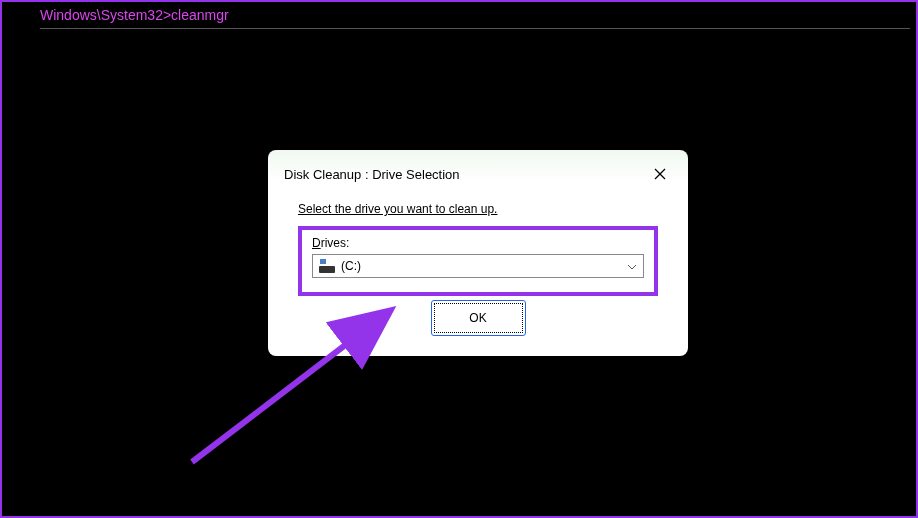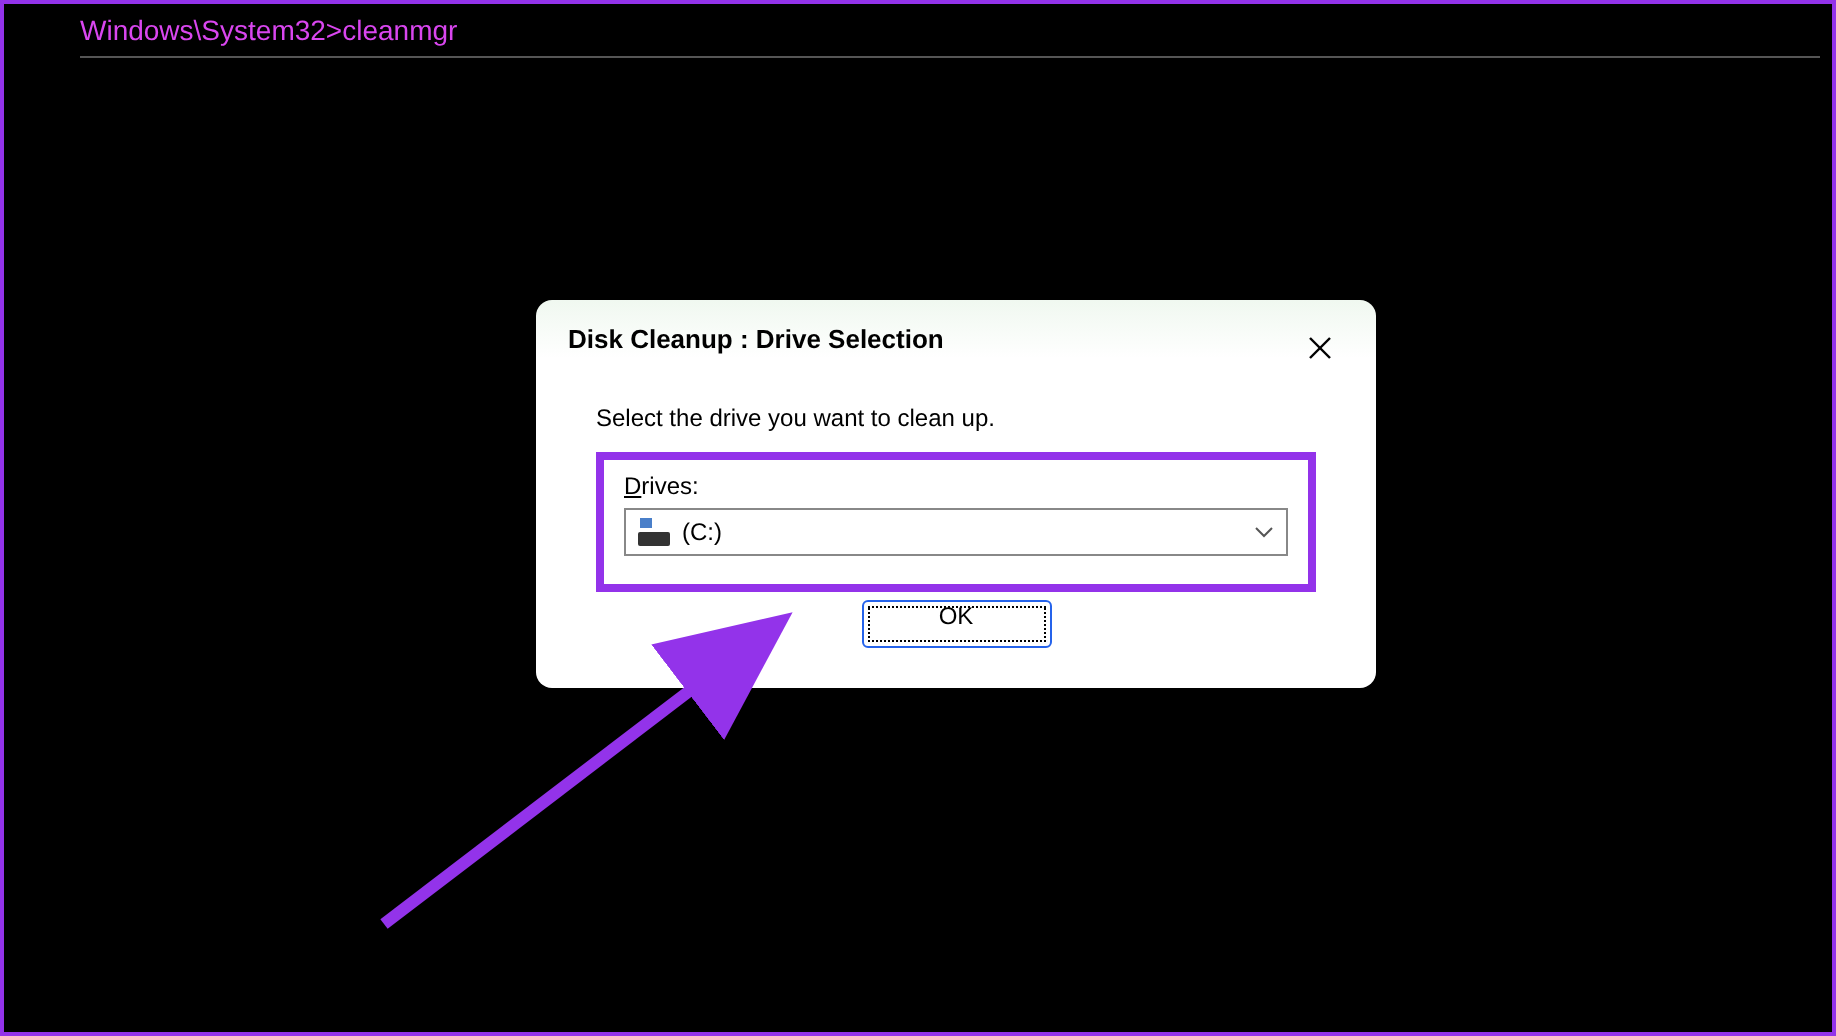--- a/index.html
+++ b/index.html
@@ -43,23 +43,22 @@
       width: 420px;
       background: linear-gradient(to bottom, #f0f8f0 0%, #ffffff 15%, #ffffff 100%);
       border-radius: 8px;
       box-shadow: 0 10px 40px rgba(0,0,0,0.5);
       padding-bottom: 20px;
     }
     
     .dialog-header {
       display: flex;
       justify-content: space-between;
-      align-items: flex-start;
+      align-items: center;
       padding: 12px 16px 8px 16px;
-      font-weight: bold;
     }
     
     .dialog-title {
       font-size: 13px;
       color: #000;
     }
     
     .close-btn {
       width: 24px;
       height: 24px;
@@ -73,20 +72,21 @@
     }
     
     .dialog-body {
       padding: 8px 30px 4px 30px;
     }
     
     .instruction {
       font-size: 12px;
       color: #000;
       margin-bottom: 10px;
+      text-decoration: underline;
     }
     
     .drives-section {
       border: 4px solid #9333ea;
       padding: 6px 10px 14px 10px;
     }
     
     .drives-label {
       font-size: 12px;
       color: #000;
@@ -145,28 +145,28 @@
     
     .button-row {
       display: flex;
       justify-content: center;
       gap: 20px;
       padding: 0 30px;
     }
     
     .btn {
       width: 95px;
-      height: 24px;
+      height: 36px;
       background: #fff;
       border: 1px solid #aaa;
       border-radius: 3px;
       font-size: 12px;
       cursor: pointer;
       display: flex;
-      align-items: flex-start;
+      align-items: center;
       justify-content: center;
     }
     
     .btn-ok {
       border: 1px solid #2563eb;
       outline: 1px dotted #000;
       outline-offset: -4px;
     }
     
     .arrow-annotation {

